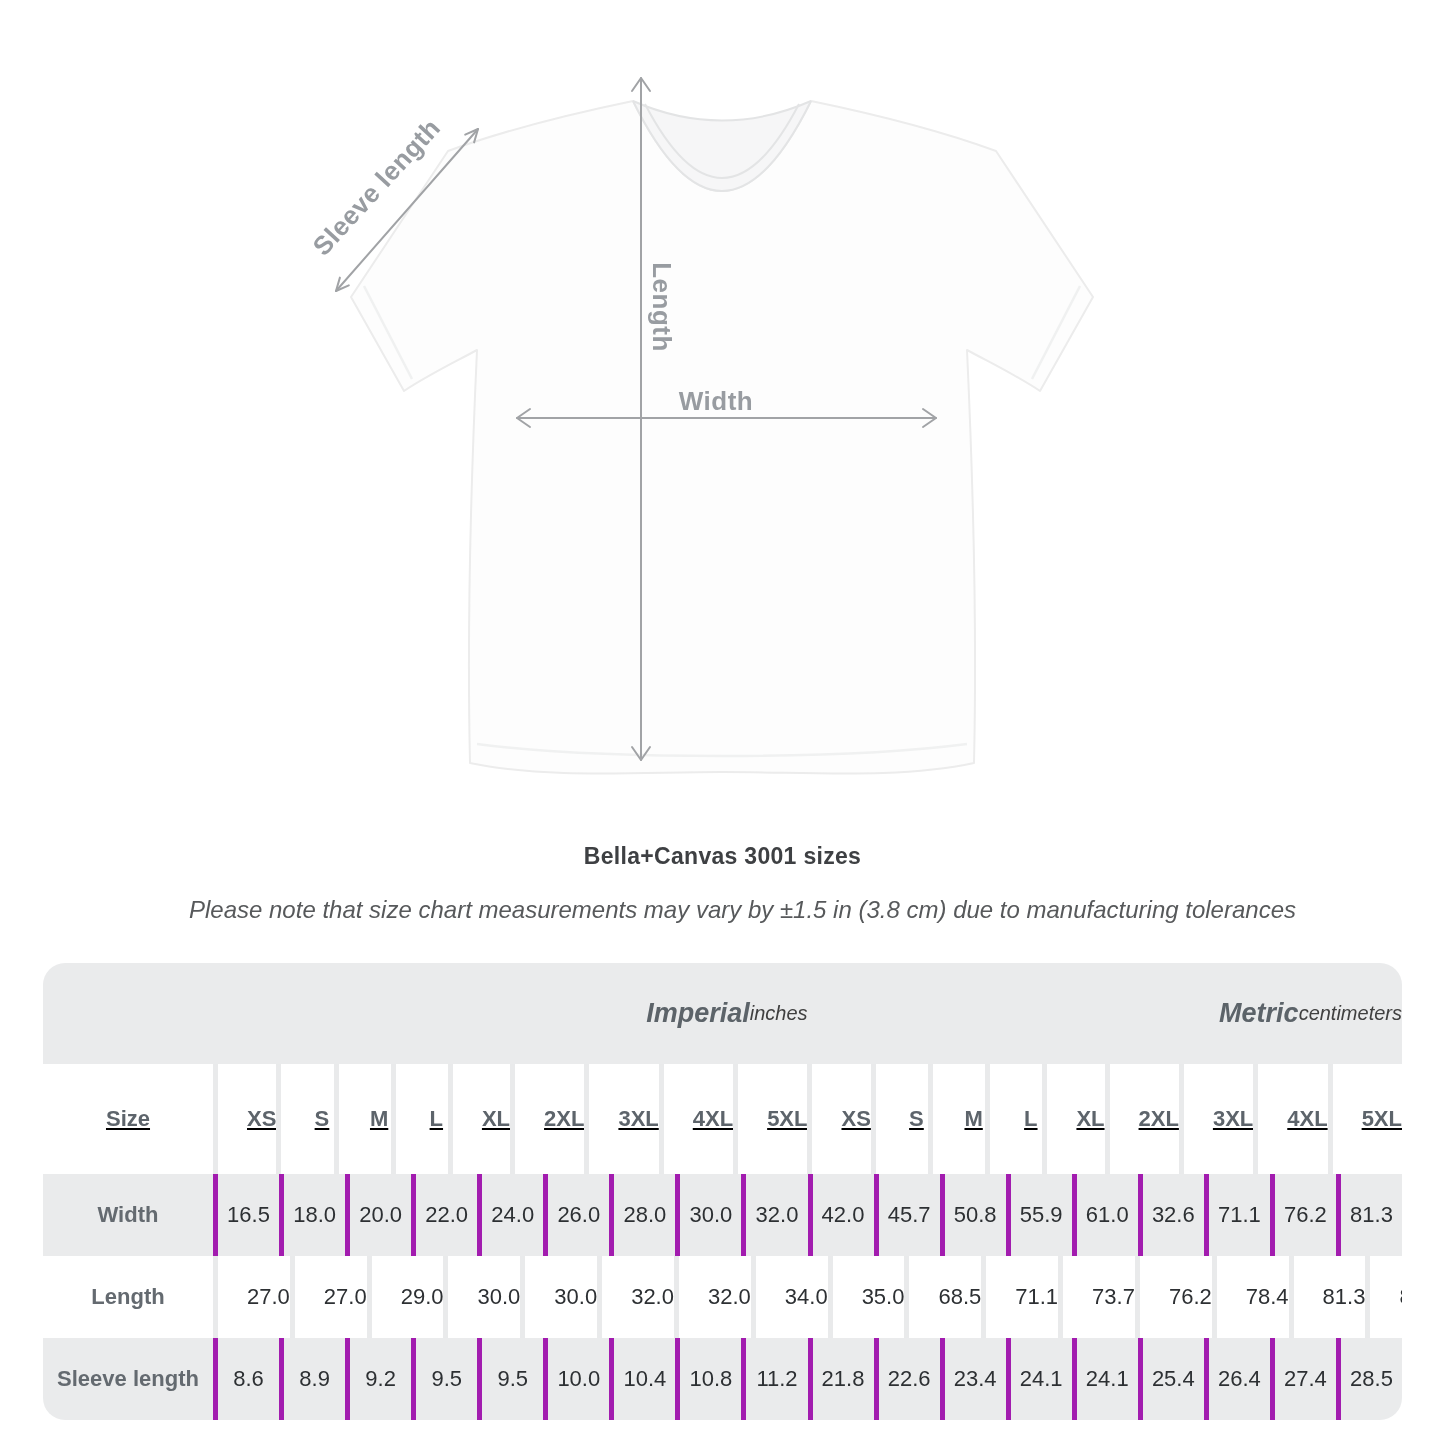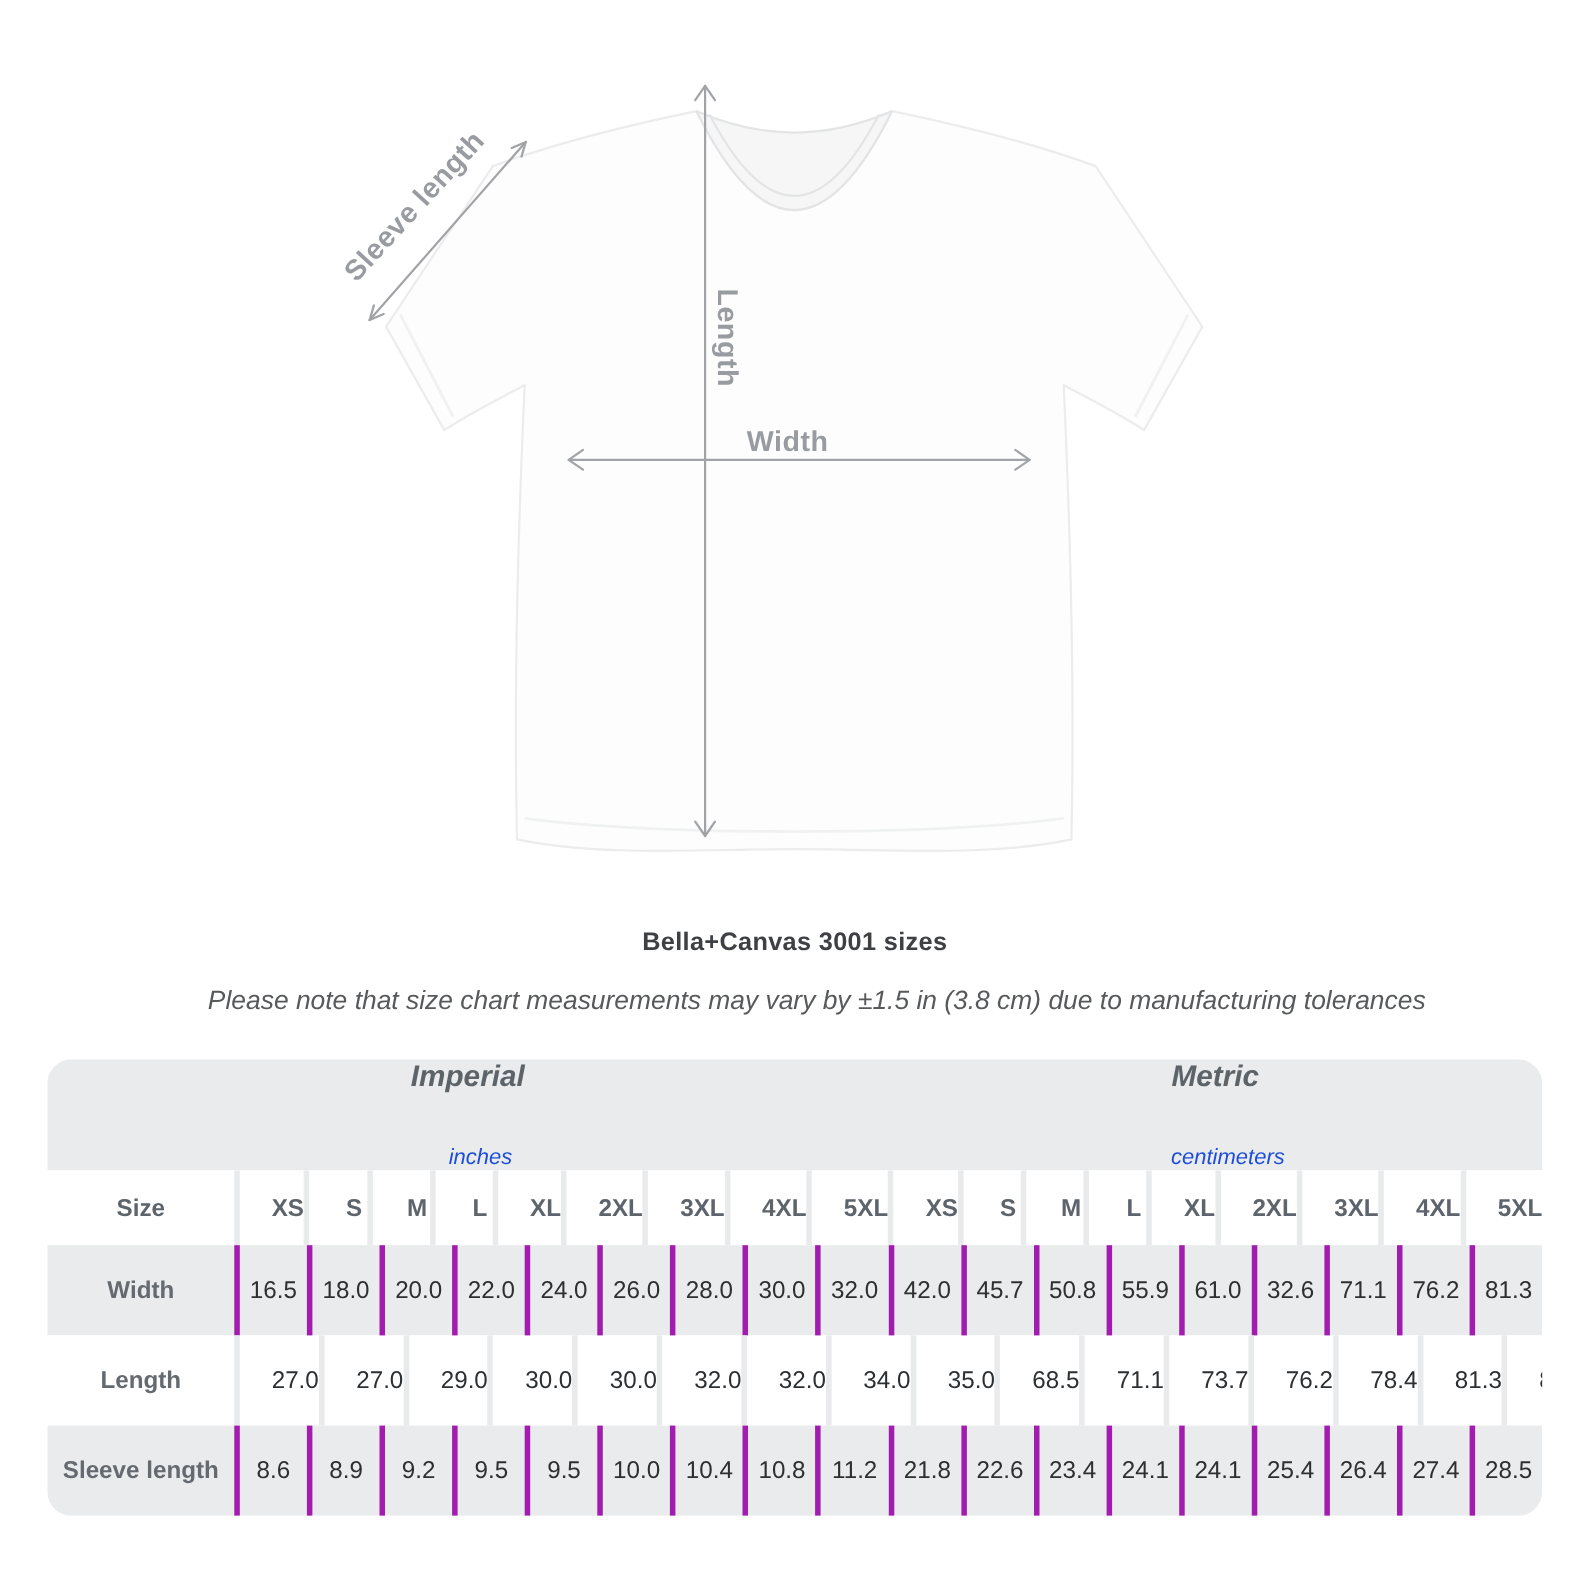--- a/index.html
+++ b/index.html
@@ -24,27 +24,27 @@
     position:absolute;left:0;top:896px;width:100%;text-align:center;
     font-size:24px;font-style:italic;color:#57595b;padding-left:20px;
   }
   
   .tbl{
     position:absolute;left:43px;top:963px;width:1359px;
     border-radius:22px;overflow:hidden;background:#fff;
   }
   .trow{display:grid;grid-template-columns:170px repeat(18,1fr);}
   .band{height:101px;background:#eaebec;}
-  .band-cell{display:flex;flex-direction:column;align-items:center;justify-content:space-between;row-gap:5px;}
+  .band-cell{display:flex;flex-direction:row;align-items:center;justify-content:flex-end;row-gap:5px;}
   .band-imperial{grid-column:1 / 11;}
   .band-metric{grid-column:11 / 20;}
   .band-title{font-style:italic;font-weight:700;font-size:27px;color:#5c6369;}
-  .band-unit{font-style:italic;font-size:20px;color:#1d4ed8;margin-left:23px;}
+  .band-unit{font-style:italic;font-size:20px;color:#404040;}
   .cell{display:flex;align-items:center;justify-content:center;font-size:22px;}
-  .row-size{height:68px;}
+  .row-size{height:110px;text-decoration:underline;}
   .row-data{height:82px;}
   .row-white{background:#fff;}
   .row-white .cell + .cell{border-left:5px solid #e9eaeb;padding-left:29px;}
   .row-gray{background:#eaebec;}
   .row-gray .cell + .cell{border-left:5px solid #a21caf;}
   .col-head{font-weight:700;color:#5d646b;}
   .row-label{font-weight:700;color:#646a70;}
   .val{color:#2d3033;}
 </style>
 </head>

